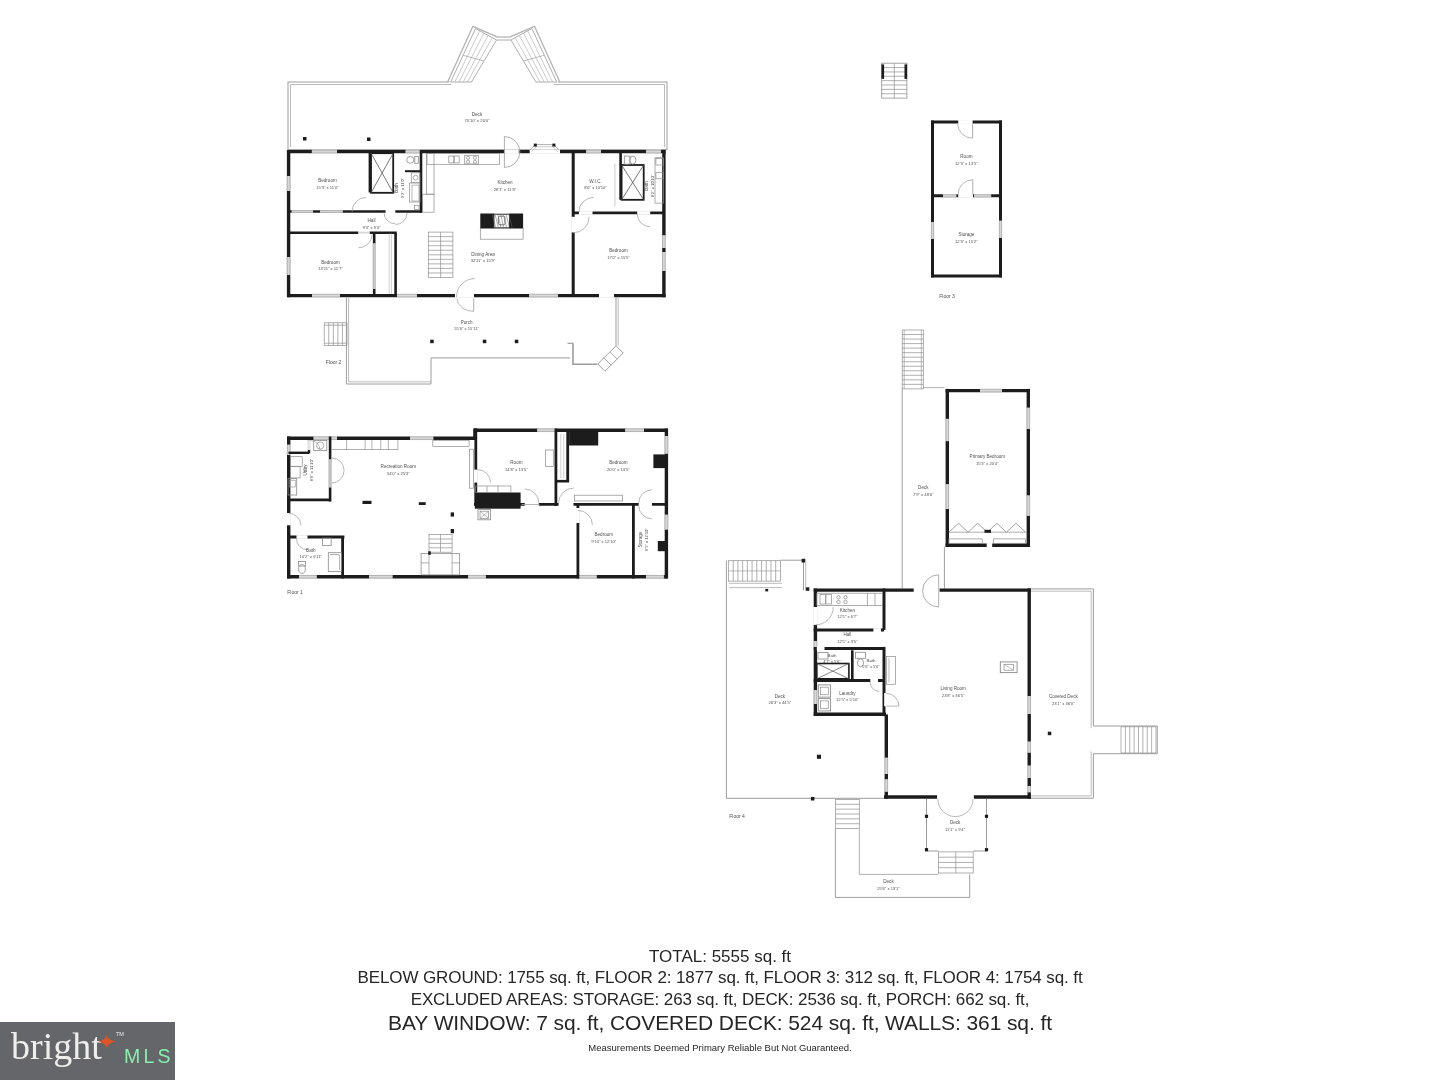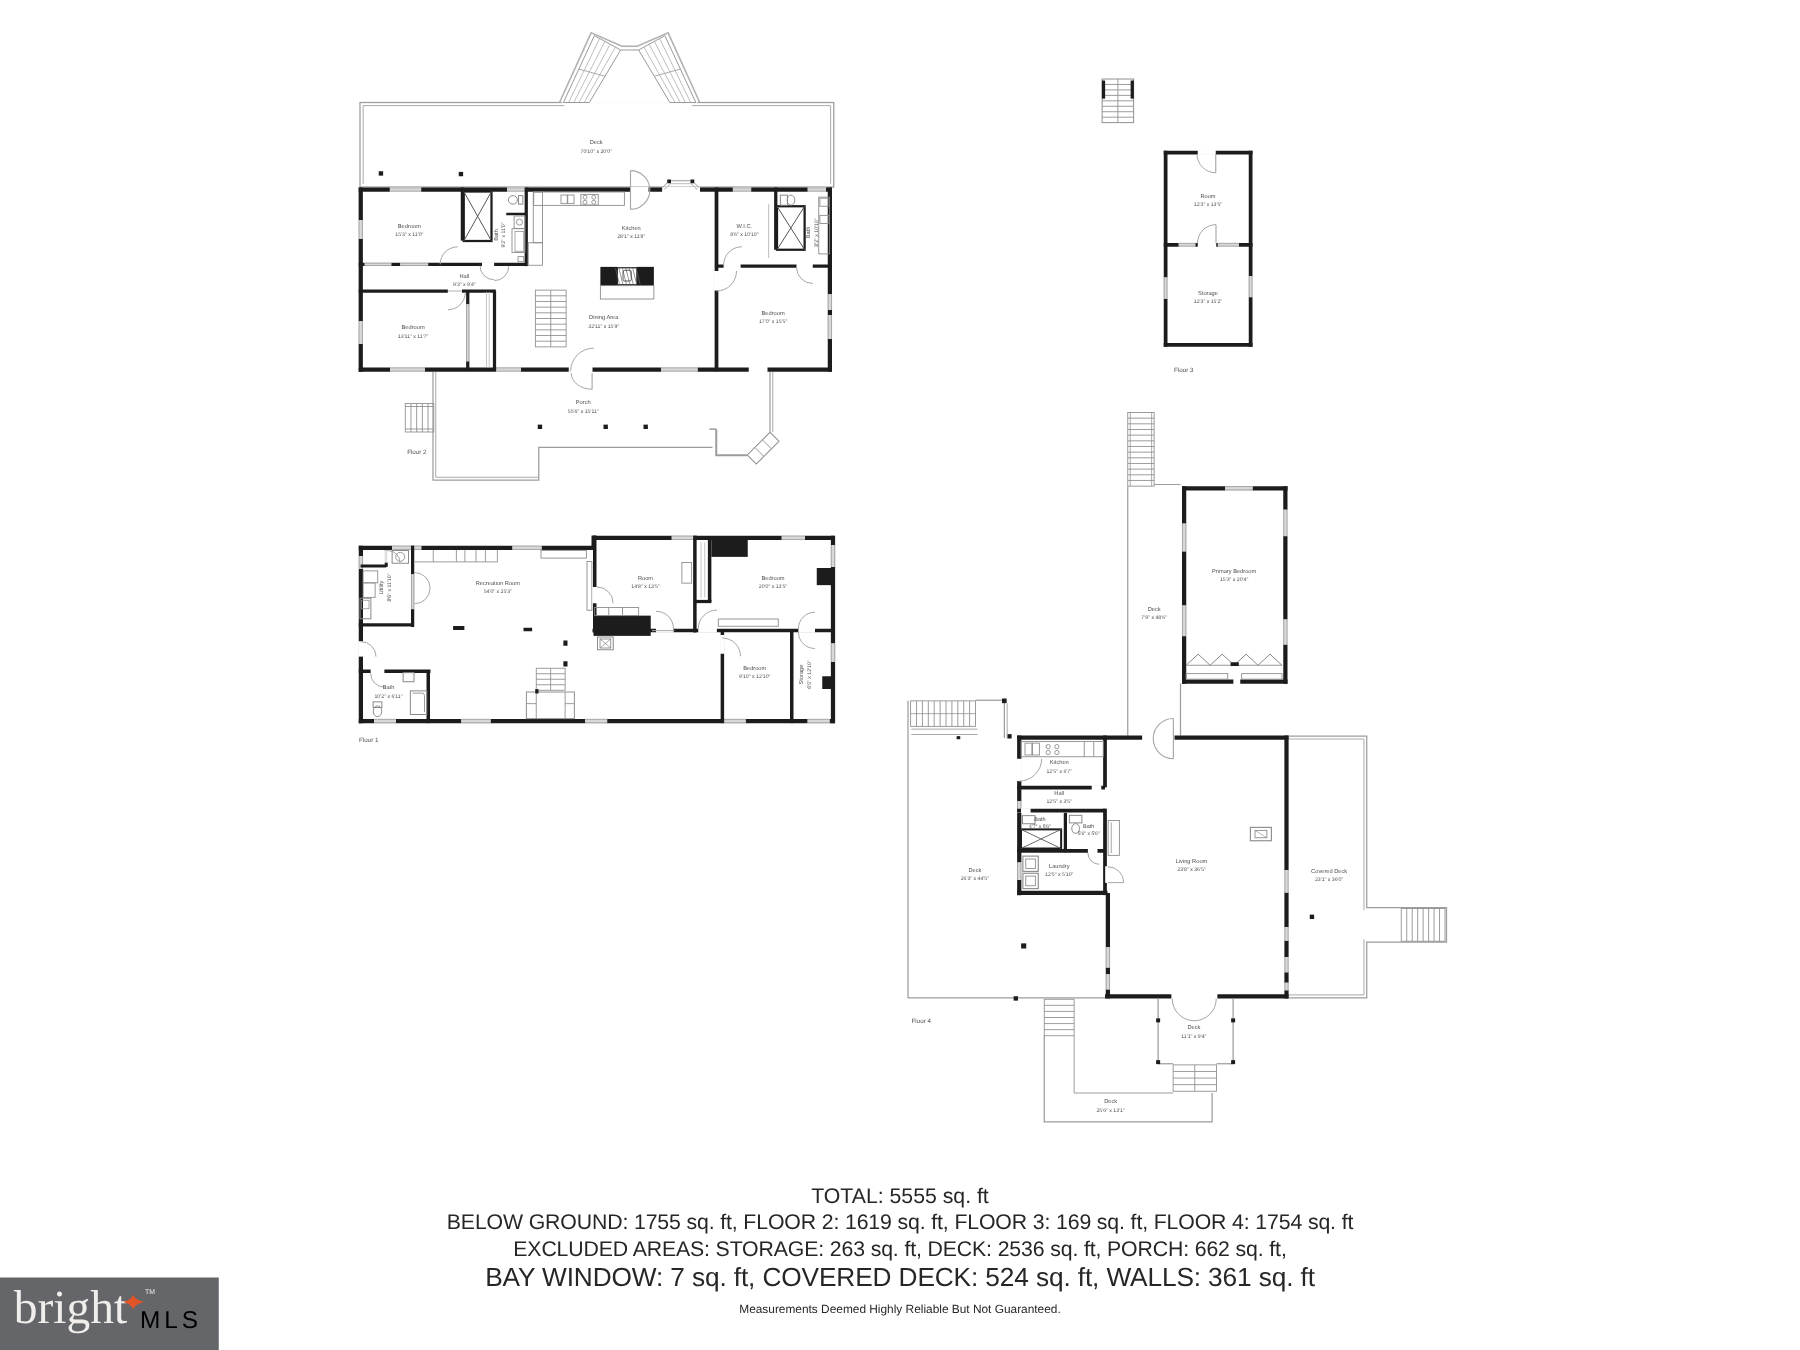--- a/index.html
+++ b/index.html
@@ -635,24 +635,24 @@
 <line x1="835.4" y1="809.1333333333333" x2="859.3" y2="809.1333333333333" stroke="#8f8f8f" stroke-width="0.7"></line>
 <line x1="835.4" y1="814.0" x2="859.3" y2="814.0" stroke="#8f8f8f" stroke-width="0.7"></line>
 <line x1="835.4" y1="818.8666666666667" x2="859.3" y2="818.8666666666667" stroke="#8f8f8f" stroke-width="0.7"></line>
 <line x1="835.4" y1="823.7333333333333" x2="859.3" y2="823.7333333333333" stroke="#8f8f8f" stroke-width="0.7"></line>
 <path d="M835.4,828.6 L835.4,897.4 L969.7,897.4 L969.7,874.4" stroke="#9d9d9d" stroke-width="1.0" fill="none"></path>
 <path d="M859.3,828.6 L859.3,874.4 L938.5,874.4" stroke="#9d9d9d" stroke-width="0.8" fill="none"></path>
 <text x="888.5" y="882.5" font-size="4.55" fill="#4f4f4f" text-anchor="middle" font-weight="normal">Deck</text>
 <text x="888.5" y="889.5" font-size="4.15" fill="#4f4f4f" text-anchor="middle" font-weight="normal">25'6" x 13'1"</text>
 </svg>
 <div class="txt" style="top:947px;font-size:17px;font-weight:normal;">TOTAL: 5555 sq. ft</div>
-<div class="txt" style="top:968px;font-size:17px;letter-spacing:-0.1px;">BELOW GROUND: 1755 sq. ft, FLOOR 2: 1619 sq. ft, FLOOR 3: 169 sq. ft, FLOOR 4: 1754 sq. ft</div>
+<div class="txt" style="top:968px;font-size:17px;letter-spacing:-0.1px;">BELOW GROUND: 1755 sq. ft, FLOOR 2: 1877 sq. ft, FLOOR 3: 312 sq. ft, FLOOR 4: 1754 sq. ft</div>
 <div class="txt" style="top:990px;font-size:17px;letter-spacing:-0.1px;">EXCLUDED AREAS: STORAGE: 263 sq. ft, DECK: 2536 sq. ft, PORCH: 662 sq. ft,</div>
 <div class="txt" style="top:1011px;font-size:21px;letter-spacing:-0.1px;">BAY WINDOW: 7 sq. ft, COVERED DECK: 524 sq. ft, WALLS: 361 sq. ft</div>
-<div class="txt" style="top:1042px;font-size:9.5px;">Measurements Deemed Highly Reliable But Not Guaranteed.</div>
+<div class="txt" style="top:1042px;font-size:9.5px;">Measurements Deemed Primary Reliable But Not Guaranteed.</div>
 <div style="position:absolute;left:0;top:1022px;width:175px;height:70px;background:#646669;">
   <div style="position:absolute;left:11px;top:2px;color:#f0eeec;font-family:'Liberation Serif',serif;font-size:38px;">bright</div>
   <svg width="18" height="13" viewBox="0 0 18 13" style="position:absolute;left:98px;top:13px;">
     <path d="M0.5,6.5 Q7,5 8.5,0.5 Q10,5 17.5,6.5 Q10,8 8.5,12.5 Q7,8 0.5,6.5 Z" fill="#e05427"></path>
   </svg>
   <div style="position:absolute;left:116px;top:9px;color:#f0eeec;font-size:5.5px;">TM</div>
-  <div style="position:absolute;left:112px;top:23px;color:#000000;font-size:19.5px;letter-spacing:3.2px;">MLS</div>
+  <div style="position:absolute;left:124px;top:23px;color:#86efac;font-size:19.5px;letter-spacing:3.2px;">MLS</div>
 </div>
 
 </body></html>

